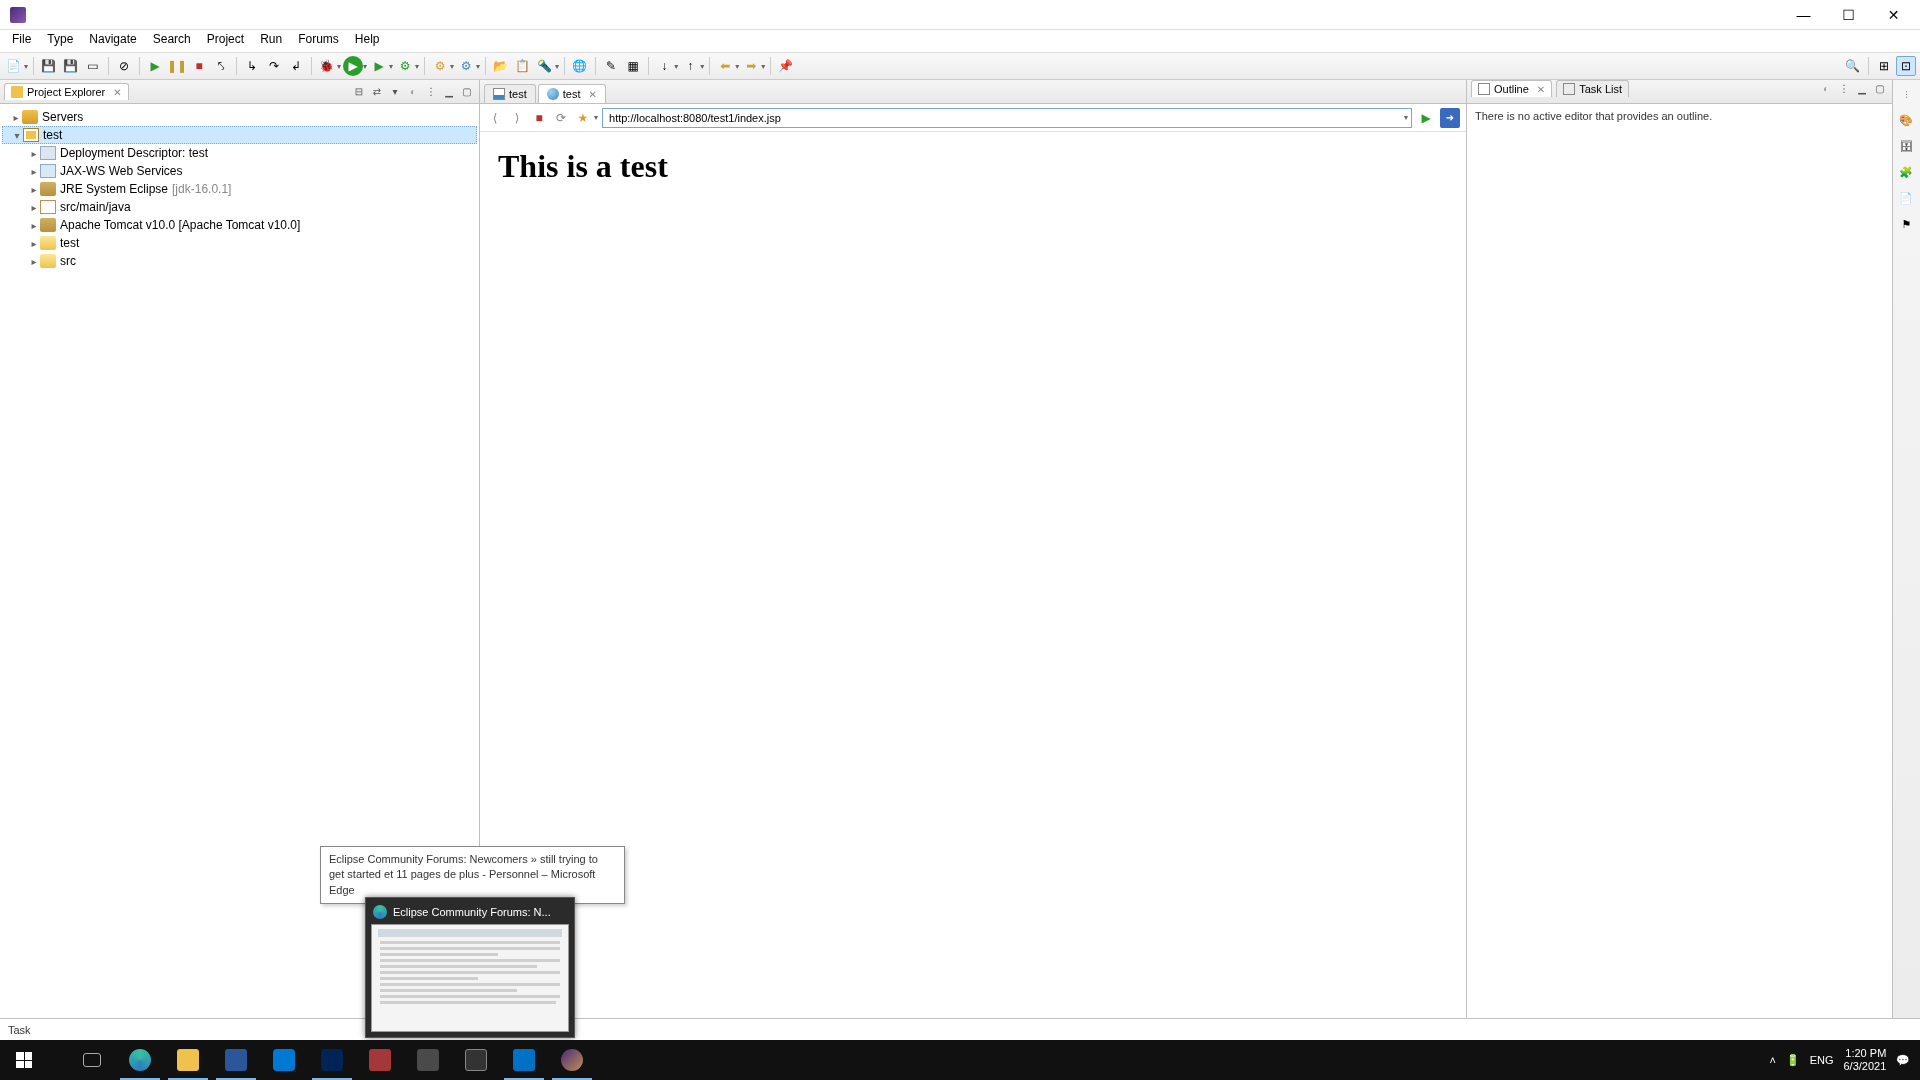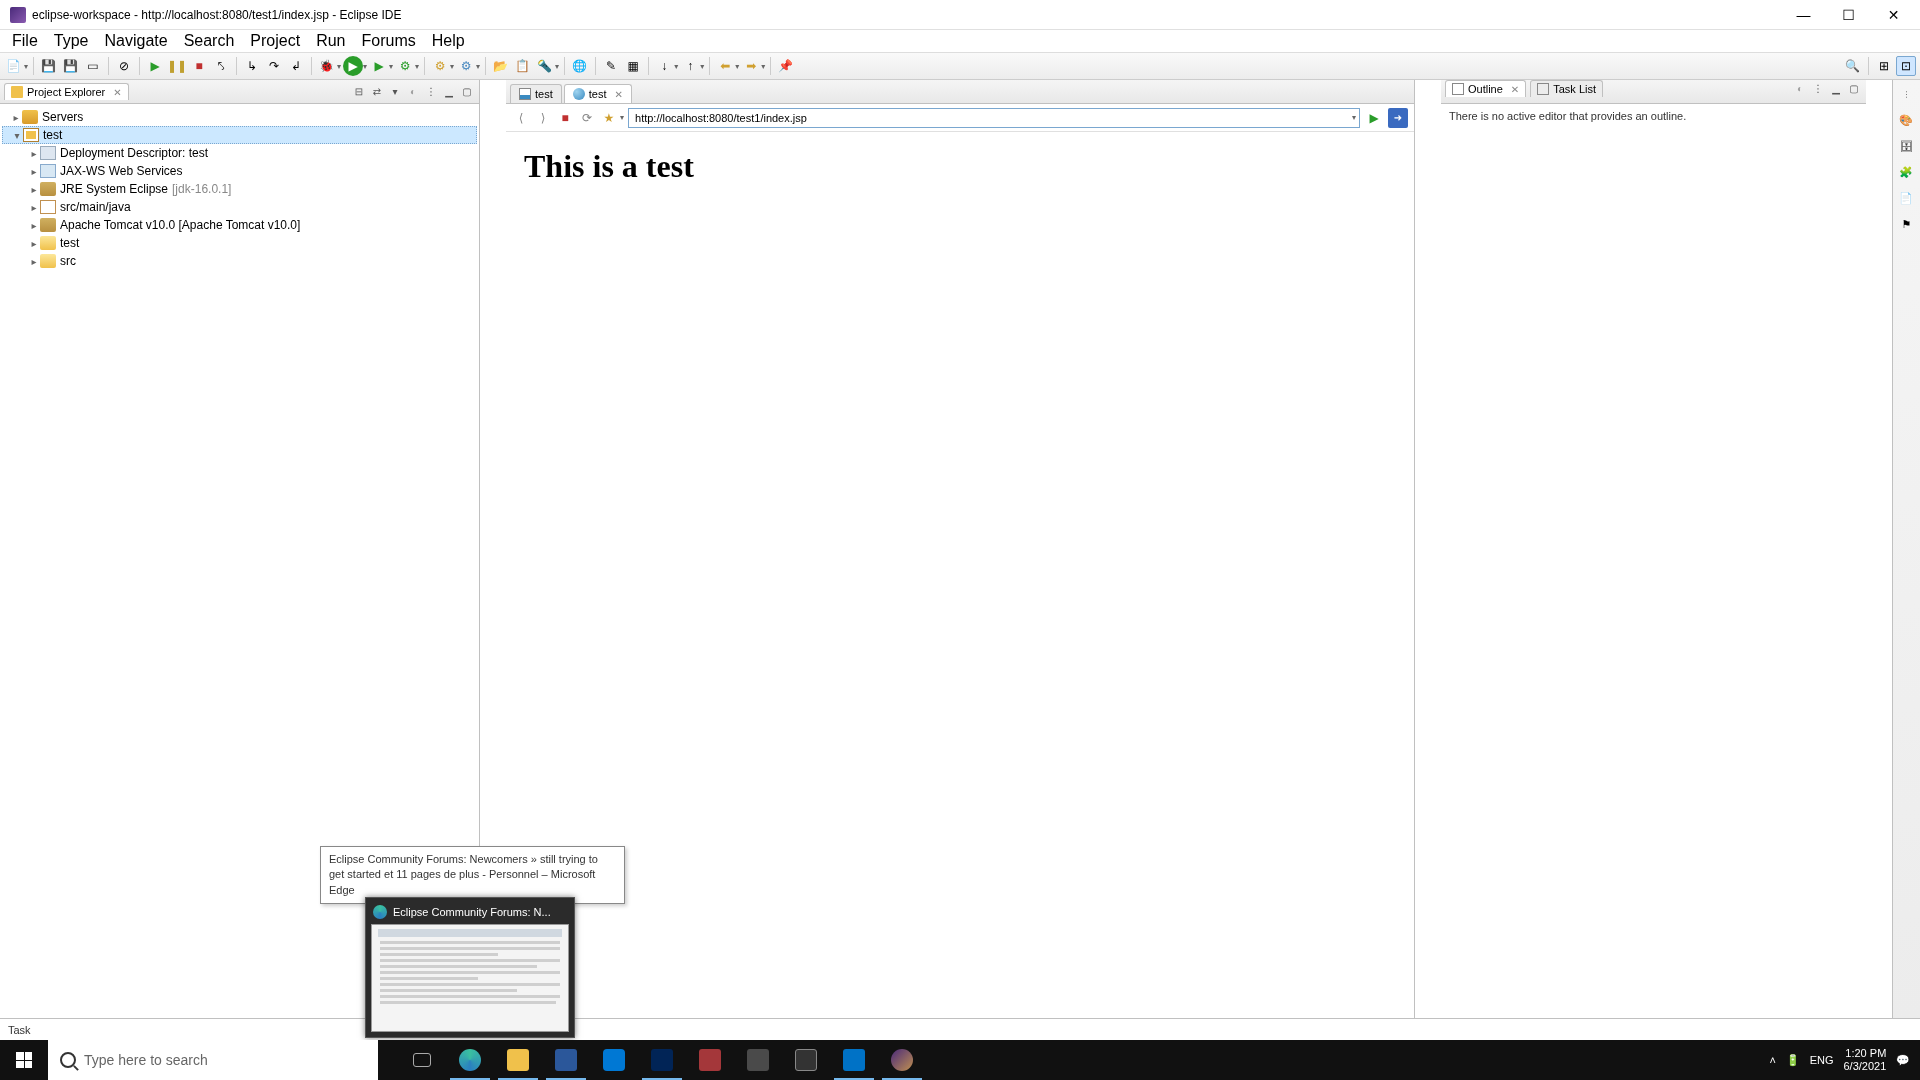--- a/index.html
+++ b/index.html
@@ -6,32 +6,32 @@
 html, body { width: 1920px; height: 1080px; overflow: hidden; background: #fff; }
 
 
 .titlebar { height: 30px; background: #fff; display: flex; align-items: center; padding: 0 4px; border-bottom: 1px solid #e0e0e0; }
 .titlebar .app-icon { width: 16px; height: 16px; margin: 0 6px; background: linear-gradient(135deg,#4a2a7a,#8a5ab0); border-radius: 2px; }
 .titlebar .title { font-size: 12px; color: #000; flex: 1; }
 .win-controls { display: flex; gap: 0; margin-left: auto; }
 .win-btn { width: 45px; height: 30px; display: flex; align-items: center; justify-content: center; font-size: 14px; color: #000; cursor: pointer; }
 
 
-.menubar { height: 22px; background: #fff; display: flex; align-items: flex-end; padding: 0 4px; font-size: 16px; }
+.menubar { height: 22px; background: #fff; display: flex; align-items: flex-start; padding: 0 4px; font-size: 12px; }
 .menubar .menu-item { padding: 2px 8px; cursor: pointer; }
 
 
 .toolbar { height: 28px; background: linear-gradient(#f9f9f9,#ececec); border-top: 1px solid #ddd; border-bottom: 1px solid #ccc; display: flex; align-items: center; padding: 0 4px; gap: 2px; }
 .tool-btn { width: 20px; height: 20px; display: flex; align-items: center; justify-content: center; cursor: pointer; border-radius: 2px; font-size: 12px; }
 .tool-sep { width: 1px; height: 18px; background: #ccc; margin: 0 3px; }
 .tool-dd { font-size: 8px; color: #666; margin-left: -2px; }
 .toolbar-right { margin-left: auto; display: flex; align-items: center; gap: 2px; }
 
 
-.main { display: flex; height: calc(1080px - 30px - 22px - 28px - 22px - 40px); gap: 26px; }
+.main { display: flex; height: calc(1080px - 30px - 22px - 28px - 22px - 40px); }
 
 
 .sidebar-left { width: 480px; border-right: 1px solid #c0c0c0; display: flex; flex-direction: column; background: #fff; }
 .view-tab-row { height: 24px; background: linear-gradient(#f5f5f5,#e8e8e8); border-bottom: 1px solid #c0c0c0; display: flex; align-items: center; padding: 0 4px; font-size: 11px; }
 .view-tab { display: flex; align-items: center; gap: 4px; padding: 2px 6px; background: #fff; border: 1px solid #c0c0c0; border-bottom: none; border-radius: 3px 3px 0 0; }
 .view-tab .close-x { font-size: 10px; color: #888; cursor: pointer; margin-left: 4px; }
 .view-toolbar { margin-left: auto; display: flex; gap: 2px; }
 .view-tool { width: 16px; height: 16px; display:flex; align-items:center; justify-content:center; font-size: 10px; color: #555; cursor: pointer; }
 
 .tree { padding: 4px 2px; font-size: 12px; overflow: auto; flex: 1; }
@@ -107,21 +107,20 @@
 .edge-thumb .thumb-img .line { height:3px; background:#cfcfcf; margin:3px 8px;}
 
 
 .sq { width:22px; height:22px; border-radius:3px; }
 </style>
 </head>
 <body>
 
 <div class="titlebar">
   <div class="app-icon"></div>
-  <div class="title">eclipse-workspace - http://localhost:8080/test1/index.jsp - Eclipse IDE</div>
   <div class="win-controls">
     <div class="win-btn">—</div>
     <div class="win-btn">☐</div>
     <div class="win-btn close">✕</div>
   </div>
 </div>
 
 <div class="menubar">
   <div class="menu-item">File</div>
   <div class="menu-item">Type</div>
@@ -357,24 +356,20 @@
 
 <div class="taskbar">
   <div class="start-btn">
     <div class="win-logo">
         <div></div>
         <div></div>
         <div></div>
         <div></div>
       </div>
   </div>
-  <div class="search-box">
-    <span class="mg"></span>
-    <span>Type here to search</span>
-  </div>
   <div class="task-icons">
     <div class="task-ic">
         <div class="sq" style="background:transparent;border:1px solid #aaa;width:18px;height:14px"></div>
       </div>
     <div class="task-ic active">
         <div class="sq" style="background:conic-gradient(#3ac0a0,#2a80c0,#3ac0a0);border-radius:50%"></div>
       </div>
     <div class="task-ic active">
         <div class="sq" style="background:#f0c14b"></div>
       </div>

